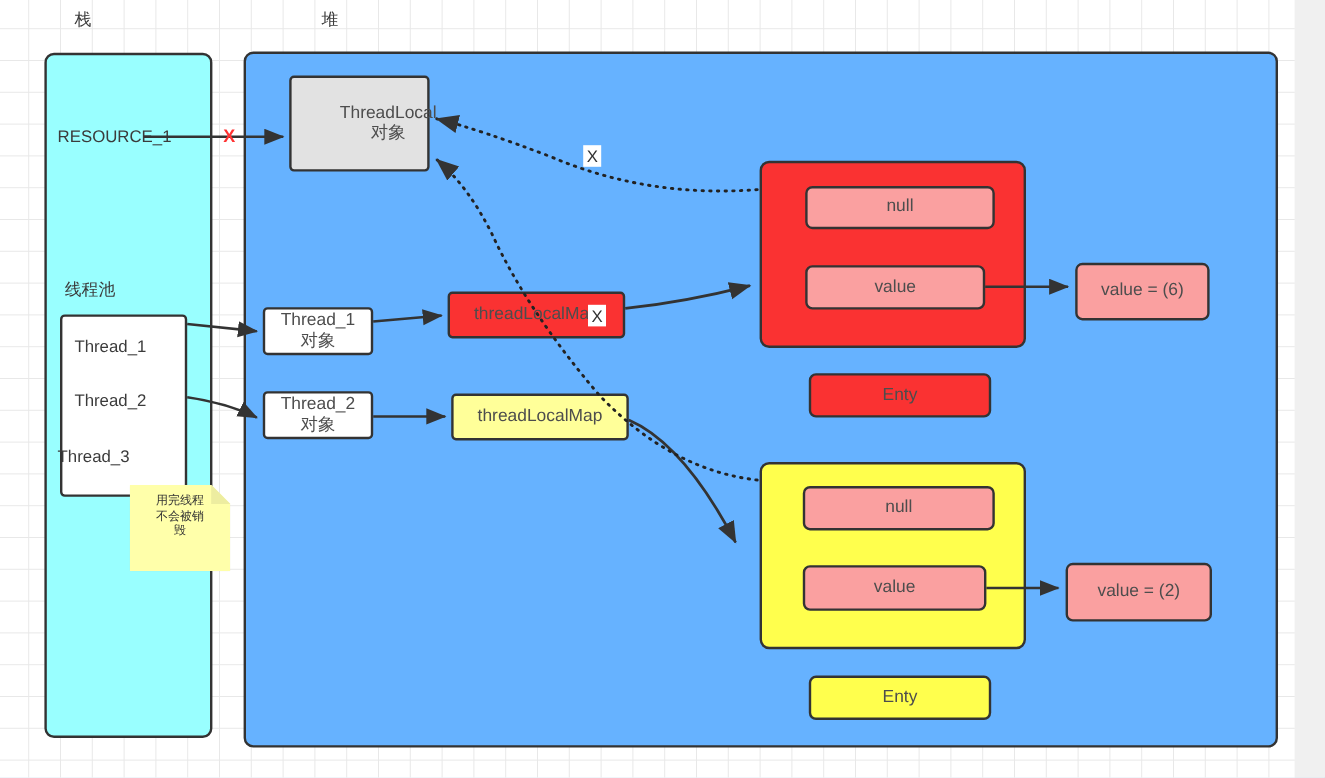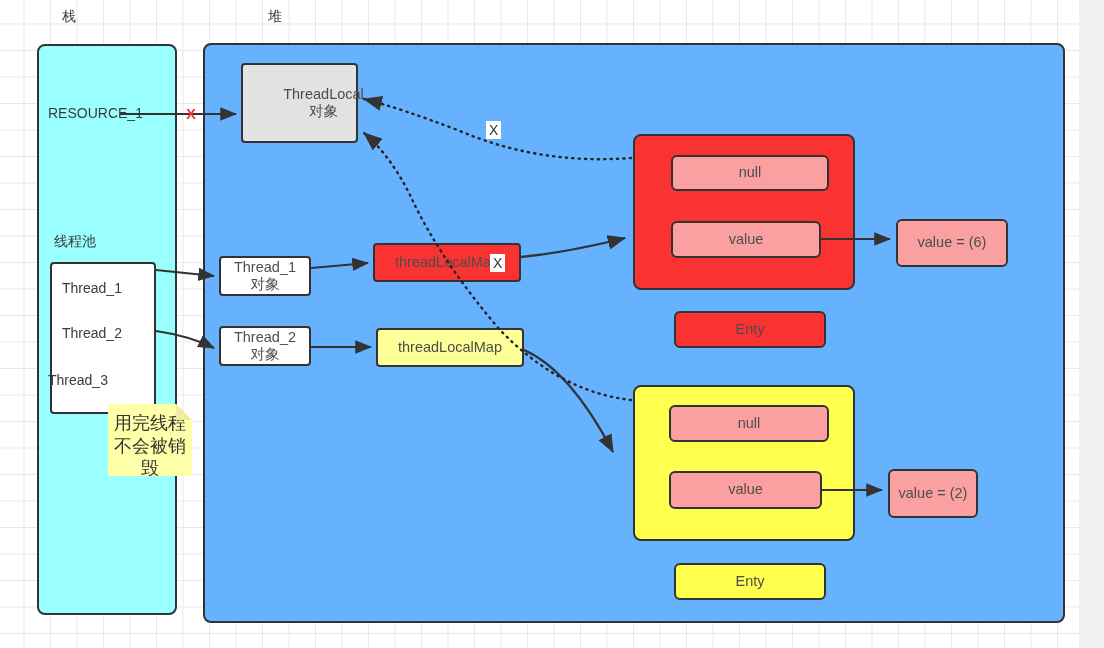--- a/index.html
+++ b/index.html
@@ -75,21 +75,21 @@
     position: absolute;
     color: #FF3333;
     font-size: 15px;
     font-weight: bold;
     background: transparent;
   }
   .sticky {
     position: absolute;
     background: #FFFFAA;
     color: #333333;
-    font-size: 18px;
+    font-size: 10px;
     line-height: 1.25;
     text-align: center;
     padding-top: 8px;
     white-space: pre-line;
     filter: drop-shadow(0px 1px 1px rgba(0,0,0,0.25));
     clip-path: polygon(0 0, calc(100% - 16px) 0, 100% 16px, 100% 100%, 0 100%);
   }
   .sticky-fold {
     position: absolute;
     width: 0; height: 0;
@@ -137,21 +137,21 @@
 
   <div class="box r8 red-box" style="left:633px; top:134px; width:222px; height:156px;"></div>
   <div class="box r6 pink-box" style="left:671px; top:155px; width:158px; height:36px;">null</div>
   <div class="box r6 pink-box" style="left:671px; top:221px; width:150px; height:37px;">value</div>
   <div class="box r6 pink-box" style="left:896px; top:219px; width:112px; height:48px;">value = (6)</div>
   <div class="box r6 red-box" style="left:674px; top:311px; width:152px; height:37px;">Enty</div>
 
   <div class="box r8 yellow-box" style="left:633px; top:385px; width:222px; height:156px;"></div>
   <div class="box r6 pink-box" style="left:669px; top:405px; width:160px; height:37px;">null</div>
   <div class="box r6 pink-box" style="left:669px; top:471px; width:153px; height:38px;">value</div>
-  <div class="box r6 pink-box" style="left:888px; top:469px; width:90px; height:49px;">value = (2)</div>
+  <div class="box r6 pink-box" style="left:888px; top:469px; width:122px; height:49px;">value = (2)</div>
   <div class="box r6 yellow-box" style="left:674px; top:563px; width:152px; height:37px;">Enty</div>
 
   <svg class="overlay" viewBox="0 0 1079 648">
     <defs>
       <marker id="ah" markerWidth="9" markerHeight="9" refX="7.5" refY="3.2" orient="auto" markerUnits="strokeWidth">
         <path d="M0,0 L8,3.2 L0,6.4 z" fill="#333333"></path>
       </marker>
       <marker id="ahd" markerWidth="9" markerHeight="9" refX="7.5" refY="3.2" orient="auto" markerUnits="strokeWidth">
         <path d="M0,0 L8,3.2 L0,6.4 z" fill="#333333"></path>
       </marker>

